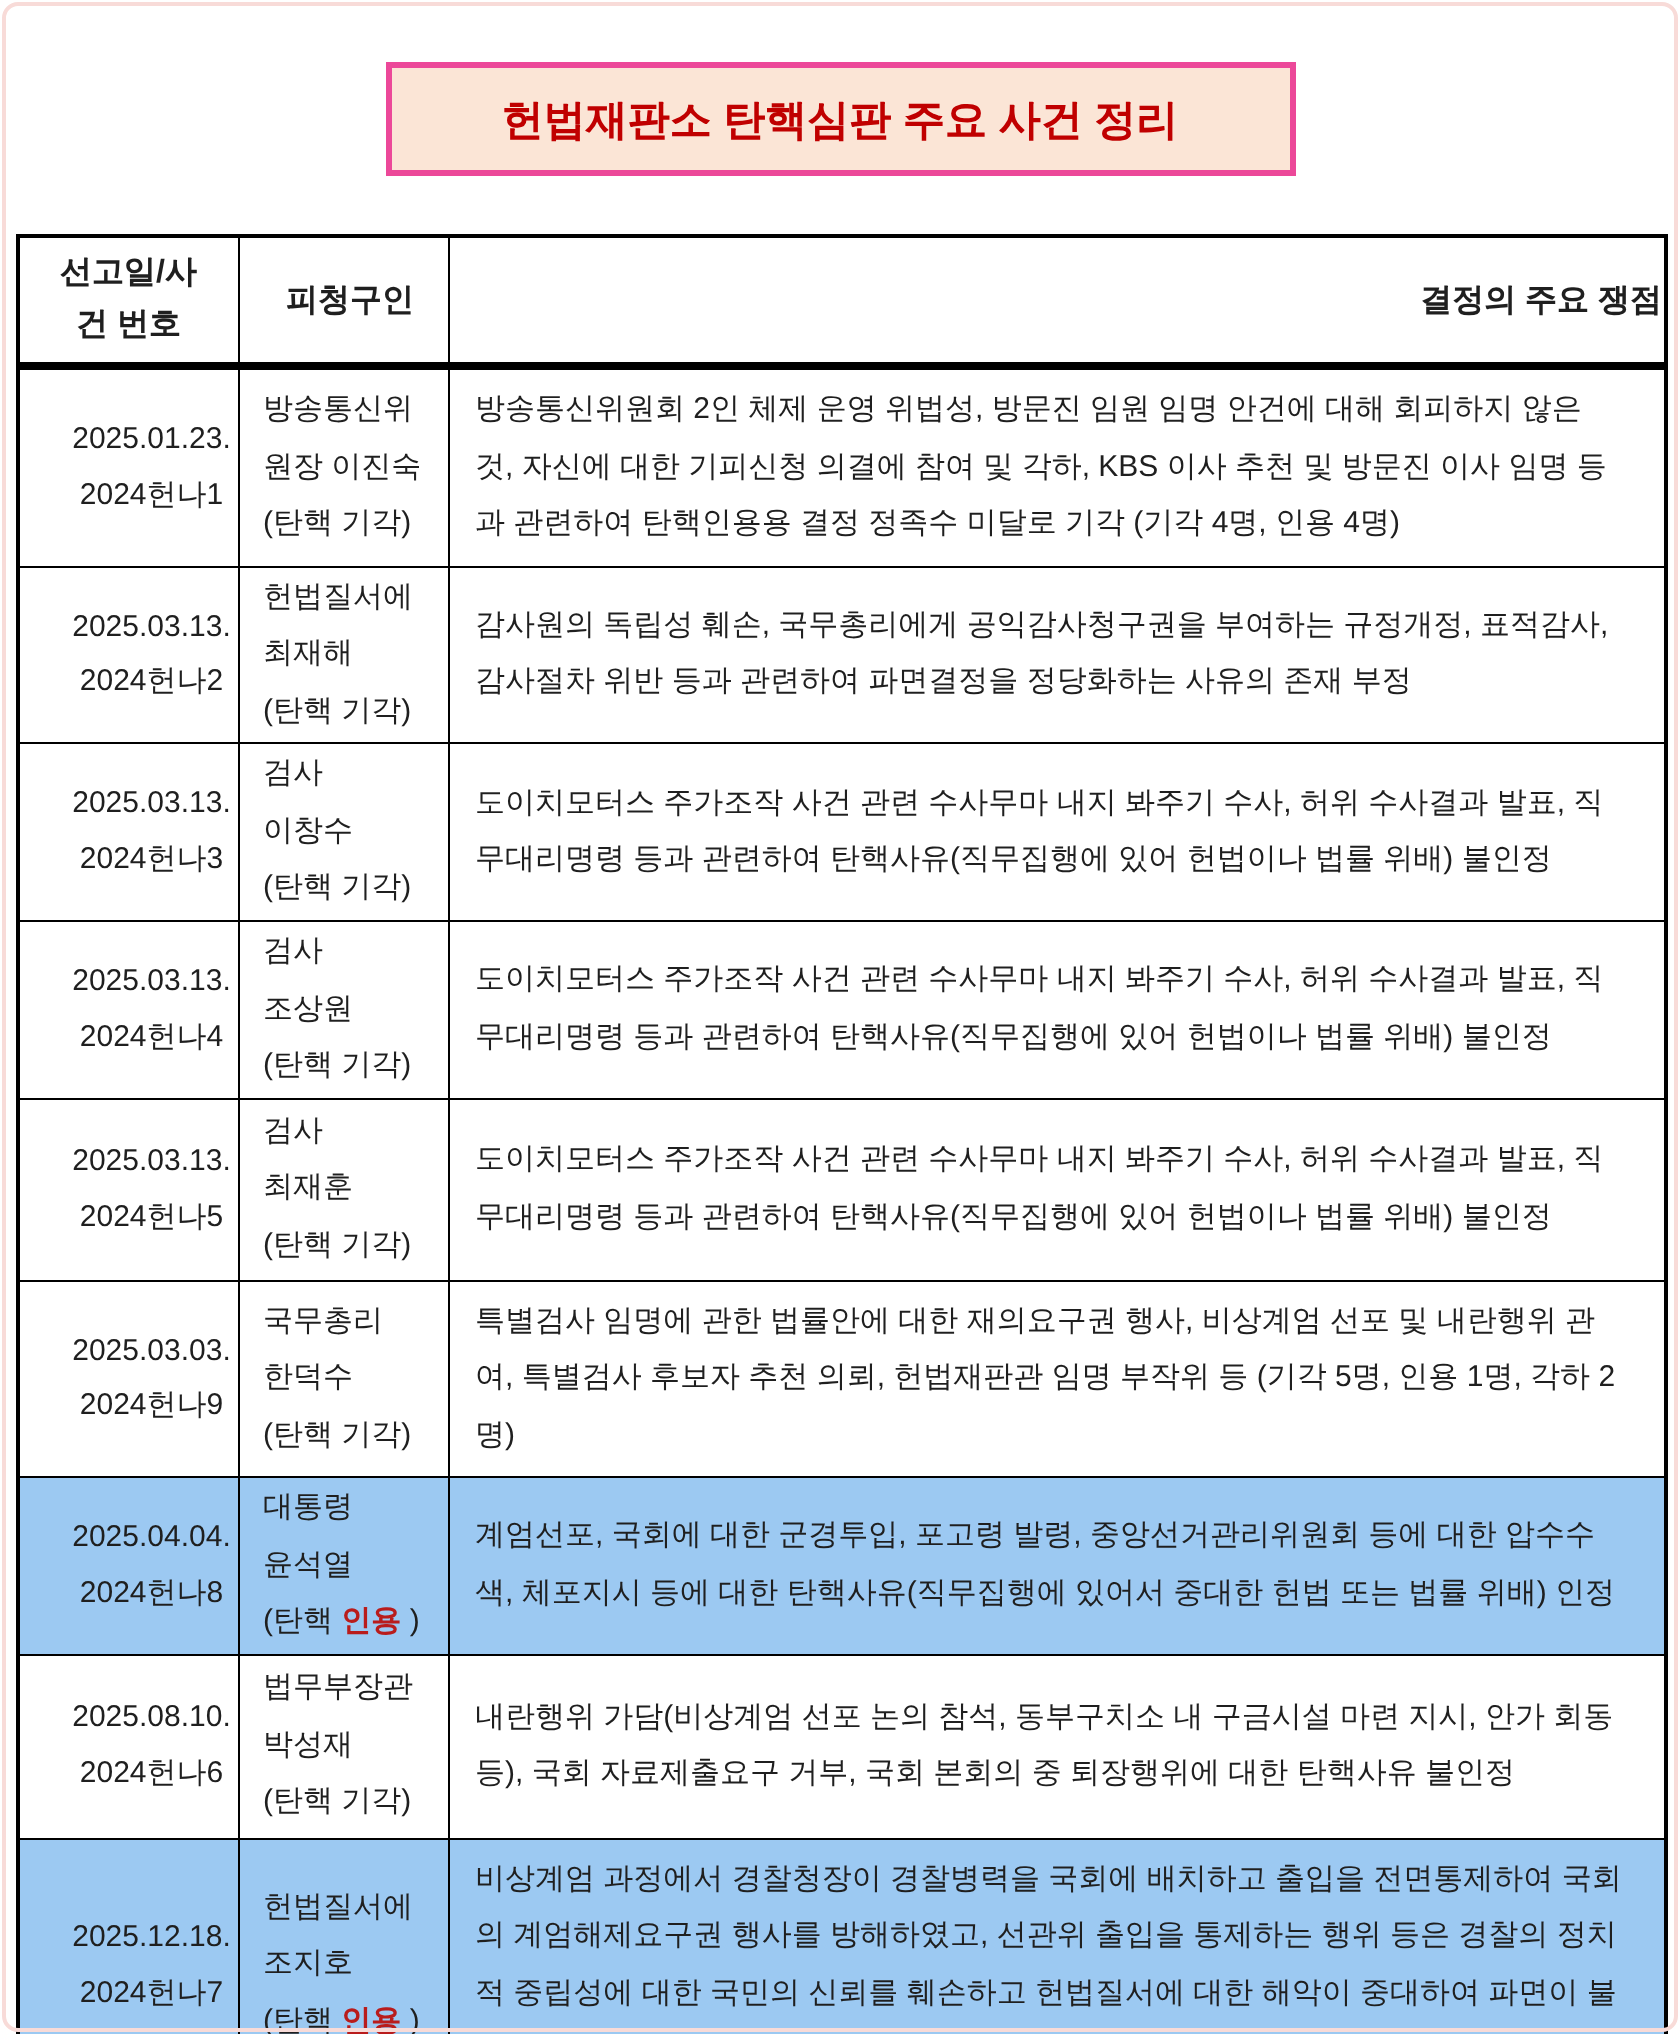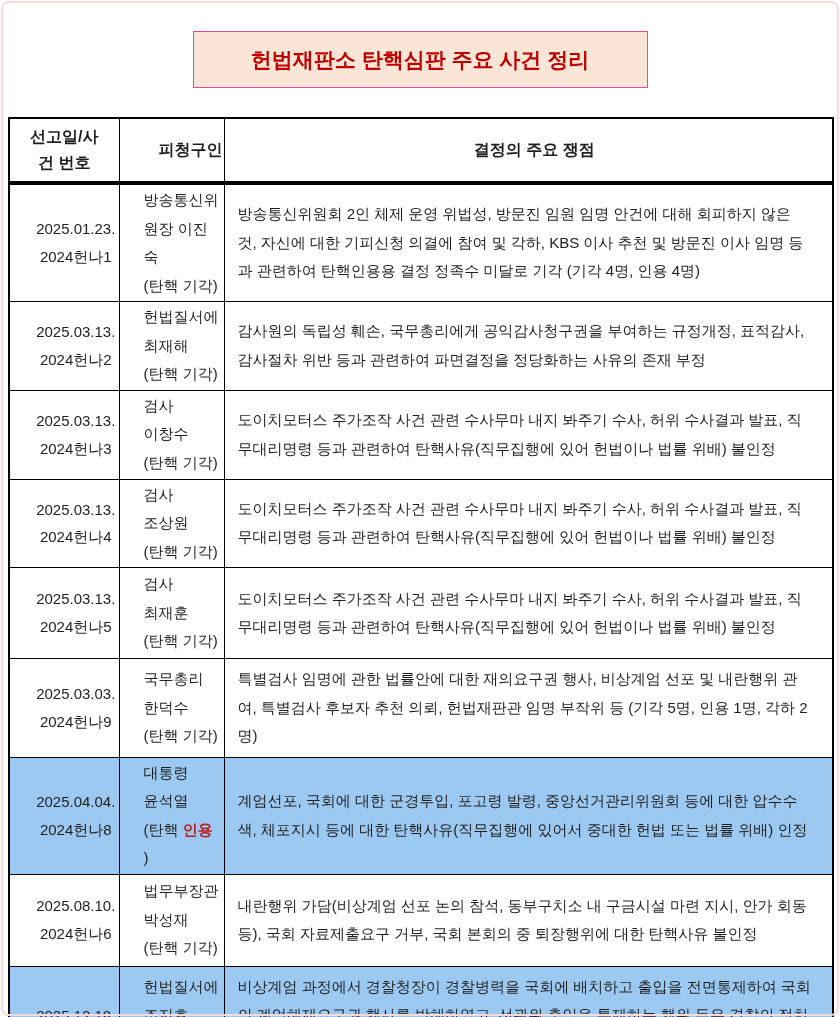--- a/index.html
+++ b/index.html
@@ -22,21 +22,21 @@
     border-radius: 8px;
     pointer-events: none;
     z-index: 5;
   }
   .title-box {
     box-sizing: border-box;
     width: 455px;
     height: 57px;
     margin: 31px auto 0 auto;
     background: #FBE5D6;
-    border: 1px solid #ec4899;
+    border: 3px solid #ec4899;
     display: flex;
     align-items: center;
     justify-content: center;
     font-size: 21px;
     font-weight: bold;
     color: #C00000;
   }
   table.cases {
     border-collapse: collapse;
     table-layout: fixed;
@@ -52,29 +52,30 @@
     vertical-align: middle;
     box-sizing: border-box;
   }
   thead th {
     border-bottom: 4px solid #000;
     font-size: 16px;
     font-weight: bold;
     background: #ffffff;
   }
   th.h-date { text-align: center; line-height: 1.6; padding: 0 14px; }
-  th.h-resp { text-align: right; padding-left: 8px; }
-  th.h-issues { text-align: center; padding-left: 13px; margin-top: 20px; }
+  th.h-resp { text-align: center; padding-left: 8px; }
+  th.h-issues { text-align: right; padding-left: 13px; margin-top: 20px; }
   tbody td { font-size: 15px; padding-left: 24px; }
   td.c-date {
     text-align: center;
     line-height: 1.85;
   }
   td.c-resp {
     text-align: left;
+    padding-left: 12px;
     padding-right: 4px;
     line-height: 1.9;
   }
   td.c-issues {
     text-align: left;
     padding: 6px 18px 6px 13px;
     line-height: 1.9;
     word-break: normal;
   }
   tr.hl td { background: #9CC9F2; }

